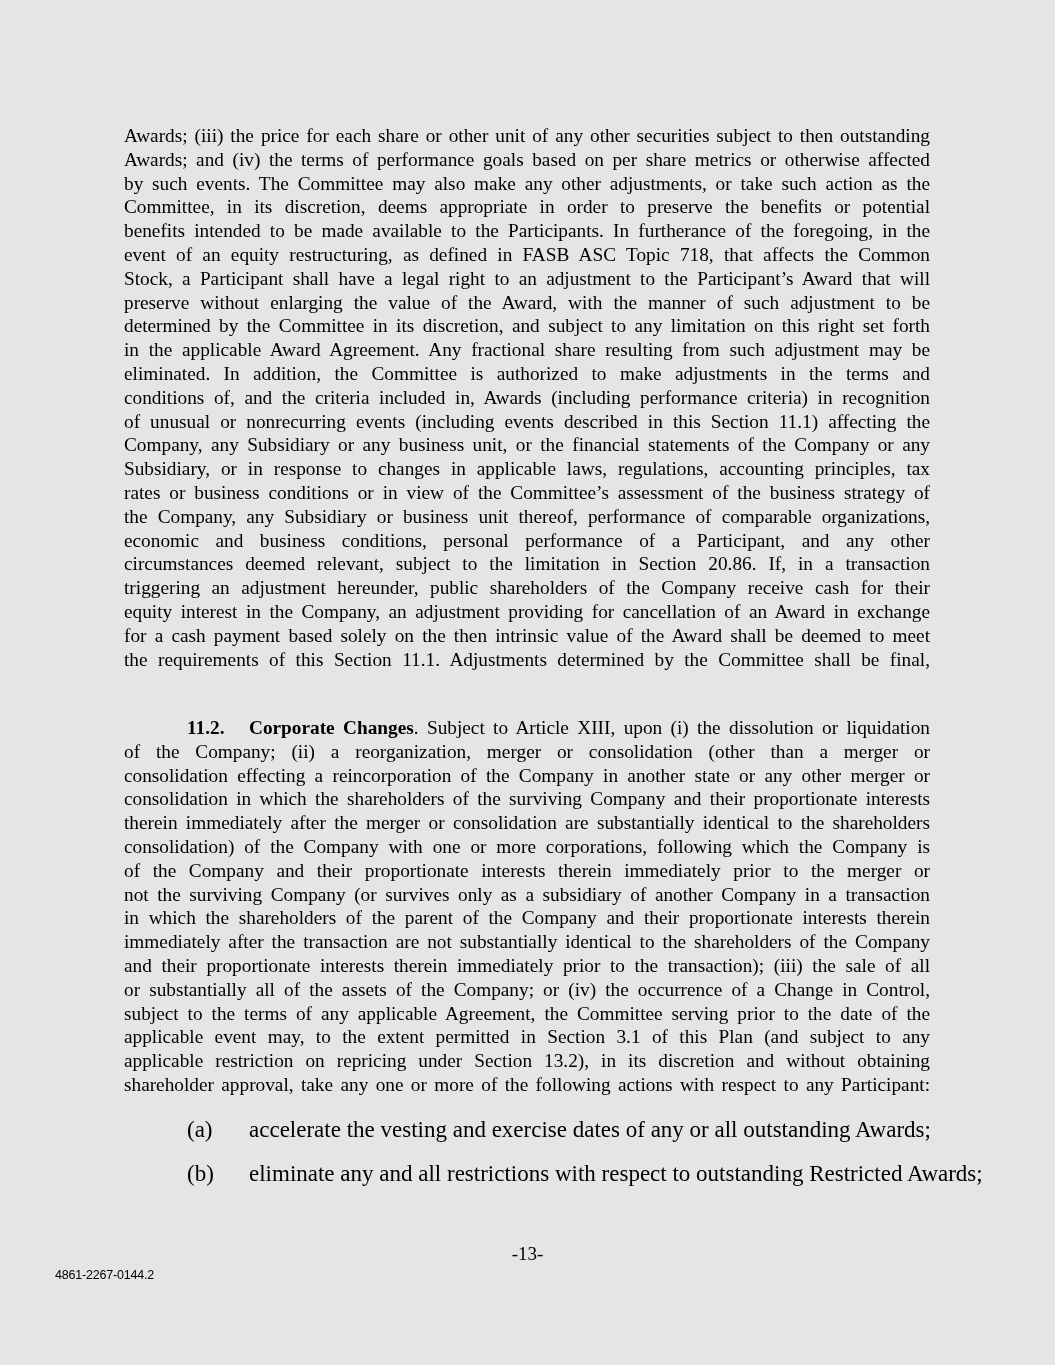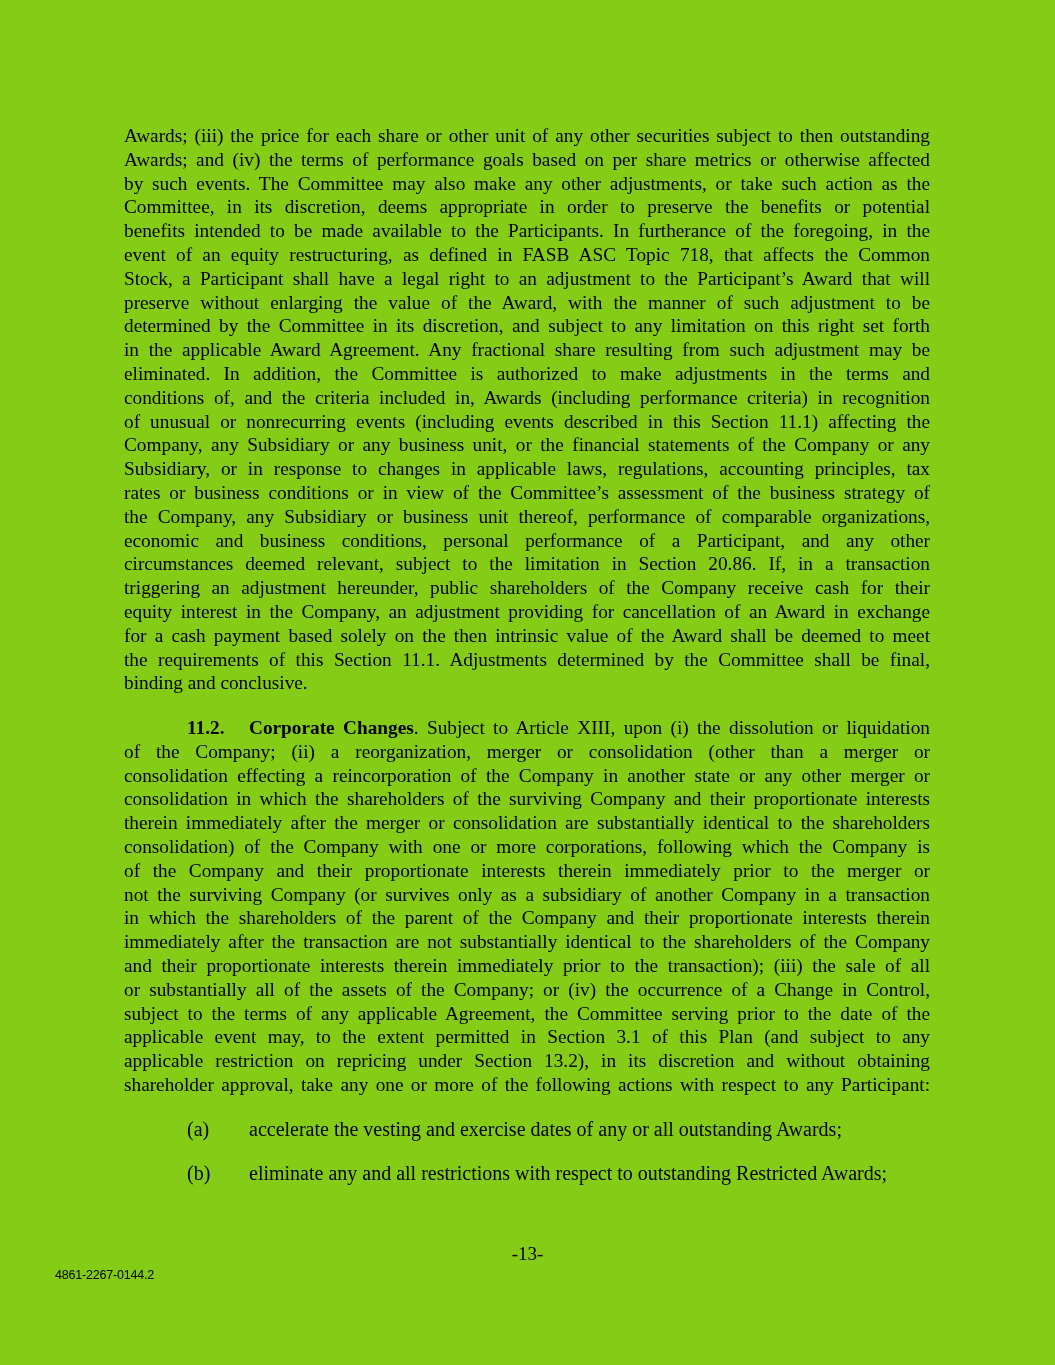--- a/index.html
+++ b/index.html
@@ -1,33 +1,33 @@
 <!DOCTYPE html>
 <html><head>
 <meta charset="utf-8">
 <style>
   html, body { margin: 0; padding: 0; background: #ffffff; }
   body { width: 1055px; height: 1365px; position: relative; overflow: hidden; }
   .page {
     position: absolute; left: 0; top: 0; width: 1055px; height: 1365px;
-    background: #84cc16; color: #000000;
+    background: #e5e5e5; color: #000000;
     font-family: "Liberation Serif", "DejaVu Serif", serif;
   }
   .para { position: absolute; left: 124px; width: 806px; font-size: 19.3px; line-height: 23.8px; }
   .line {
     display: block; height: 23.8px; white-space: nowrap;
     text-align: justify; text-align-last: justify;
   }
   .line.last { text-align-last: left; }
   .p1 { top: 124px; }
   .p2 { top: 716px; }
   .p2 .first { padding-left: 63px; }
   .sec-num { font-weight: bold; display: inline-block; width: 62px; }
   .sec-title { font-weight: bold; }
-  .item { position: absolute; left: 187px; font-size: 20px; line-height: 23.8px; white-space: nowrap; }
+  .item { position: absolute; left: 187px; font-size: 23px; line-height: 23.8px; white-space: nowrap; }
   .item .lbl { display: inline-block; width: 62px; }
   .item-a { top: 1118px; }
   .item-b { top: 1162px; }
   .page-number { position: absolute; top: 1243px; left: 0; width: 1055px; text-align: center; font-size: 19px; }
   .doc-id {
     position: absolute; top: 1268px; left: 55px; font-size: 12.5px;
     font-family: "Liberation Sans", "DejaVu Sans", sans-serif; letter-spacing: -0.2px;
   }
 </style>
 </head>
@@ -52,21 +52,20 @@
     <span class="line">Company, any Subsidiary or any business unit, or the financial statements of the Company or any</span>
     <span class="line">Subsidiary, or in response to changes in applicable laws, regulations, accounting principles, tax</span>
     <span class="line">rates or business conditions or in view of the Committee’s assessment of the business strategy of</span>
     <span class="line">the Company, any Subsidiary or business unit thereof, performance of comparable organizations,</span>
     <span class="line">economic and business conditions, personal performance of a Participant, and any other</span>
     <span class="line">circumstances deemed relevant, subject to the limitation in Section 20.86.  If, in a transaction</span>
     <span class="line">triggering an adjustment hereunder, public shareholders of the Company receive cash for their</span>
     <span class="line">equity interest in the Company, an adjustment providing for cancellation of an Award in exchange</span>
     <span class="line">for a cash payment based solely on the then intrinsic value of the Award shall be deemed to meet</span>
     <span class="line">the requirements of this Section 11.1.  Adjustments determined by the Committee shall be final,</span>
-    <span class="line last">binding and conclusive.</span>
   </div>
 
   <div class="para p2">
     <span class="line first"><span class="sec-num">11.2.</span><span class="sec-title">Corporate Changes</span><span>.  Subject to Article XIII, upon (i) the dissolution or liquidation</span></span>
     <span class="line">of the Company; (ii) a reorganization, merger or consolidation (other than a merger or</span>
     <span class="line">consolidation effecting a reincorporation of the Company in another state or any other merger or</span>
     <span class="line">consolidation in which the shareholders of the surviving Company and their proportionate interests</span>
     <span class="line">therein immediately after the merger or consolidation are substantially identical to the shareholders</span>
     <span class="line">consolidation) of the Company with one or more corporations, following which the Company is</span>
     <span class="line">of the Company and their proportionate interests therein immediately prior to the merger or</span>

